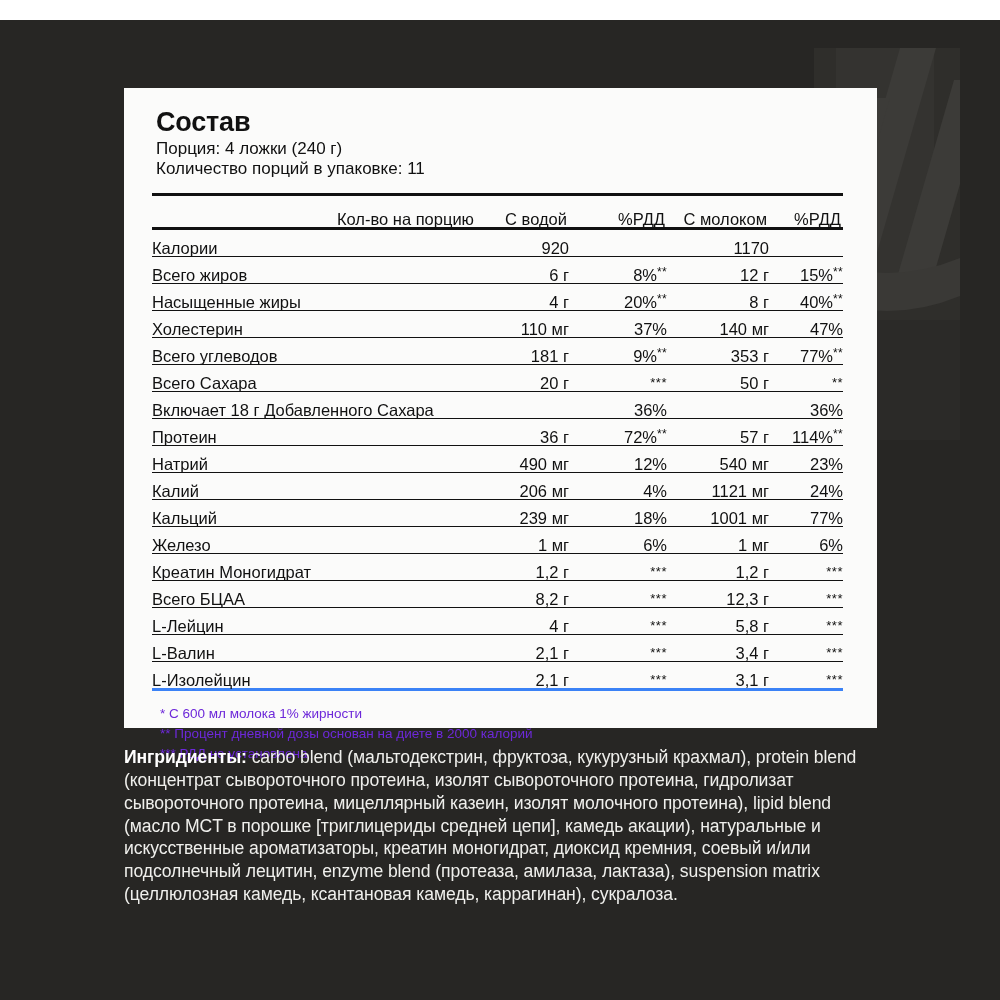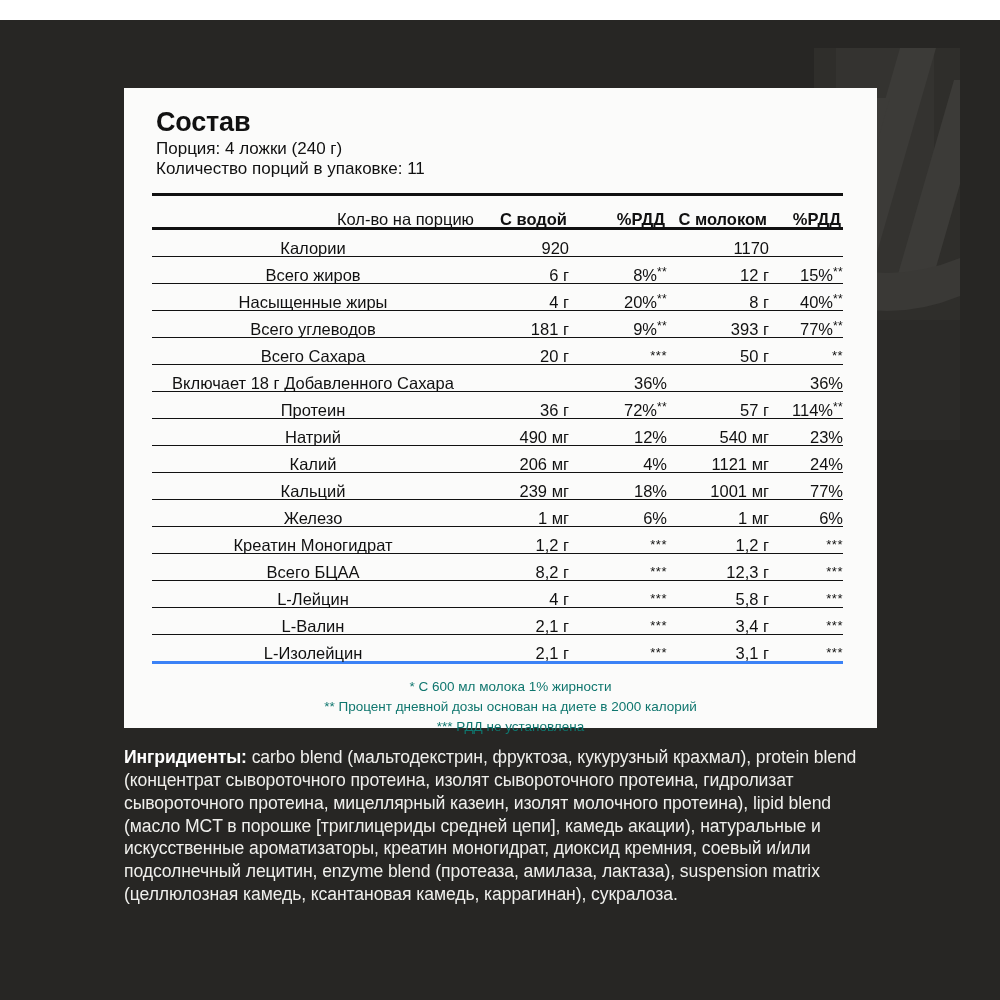--- a/index.html
+++ b/index.html
@@ -103,53 +103,52 @@
     white-space: nowrap;
   }
 
   .row-head th {
     height: 31px;
     padding-bottom: 5px;
     border-top: 3px solid #111111;
     border-bottom: 3px solid #111111;
   }
   .row-head th.name  { text-align: right;  padding-left: 4px; }
-  .row-head th.num   { text-align: right; padding-right: 2px; font-weight: bold; }
+  .row-head th.num   { text-align: right; padding-right: 2px; }
 
   tbody tr td {
     height: 26px;
     padding-bottom: 4px;
     border-bottom: 1px solid #111111;
   }
   tbody tr:last-child td {
     border-bottom: 3px solid #3b82f6;
   }
-  td.name { text-align: center;  padding-left: 4px; }
+  td.name { text-align: left;  padding-left: 4px; }
   td.num  { text-align: right; padding-right: 2px; }
 
   .stars {
     font-size: 13px;
     letter-spacing: 0.5px;
     vertical-align: 2px;
   }
   .sup {
     font-size: 12px;
     vertical-align: 5px;
     letter-spacing: 0.3px;
   }
 
   
   .nf-notes {
     margin-top: 13px;
     margin-left: 4px;
     font-size: 13.5px;
     line-height: 1.45;
-    color: #0f766e;
-    font-family: "Liberation Sans", sans-serif;
-    text-align: center;
+    color: #6d28d9;
+    font-family: "Liberation Sans", sans-serif;
   }
   .nf-notes div { white-space: nowrap; }
 
   
   #ingredients {
     position: absolute;
     left: 124px;
     top: 726px;
     width: 760px;
     color: #efefec;
@@ -234,24 +233,31 @@
                 <td class="num"><span>15%</span><span class="sup">**</span></td>
               </tr>
               <tr>
                 <td class="name">Насыщенные жиры</td>
                 <td class="num"><span>4 г</span></td>
                 <td class="num"><span>20%</span><span class="sup">**</span></td>
                 <td class="num"><span>8 г</span></td>
                 <td class="num"><span>40%</span><span class="sup">**</span></td>
               </tr>
               <tr>
+                <td class="name">Холестерин</td>
+                <td class="num"><span>110 мг</span></td>
+                <td class="num"><span>37%</span></td>
+                <td class="num"><span>140 мг</span></td>
+                <td class="num"><span>47%</span></td>
+              </tr>
+              <tr>
                 <td class="name">Всего углеводов</td>
                 <td class="num"><span>181 г</span></td>
                 <td class="num"><span>9%</span><span class="sup">**</span></td>
-                <td class="num"><span>393 г</span></td>
+                <td class="num"><span>353 г</span></td>
                 <td class="num"><span>77%</span><span class="sup">**</span></td>
               </tr>
               <tr>
                 <td class="name">Всего Сахара</td>
                 <td class="num"><span>20 г</span></td>
                 <td class="num"><span class="stars">***</span></td>
                 <td class="num"><span>50 г</span></td>
                 <td class="num"><span class="stars">**</span></td>
               </tr>
               <tr>

